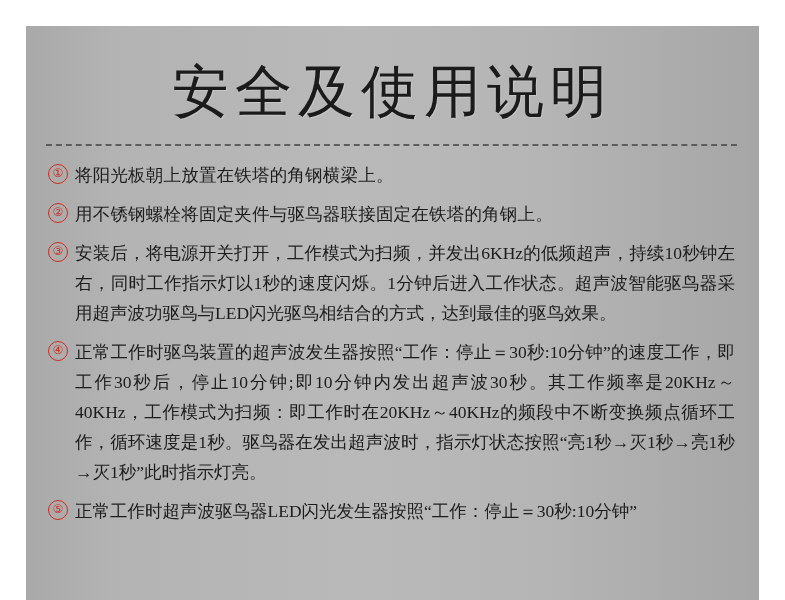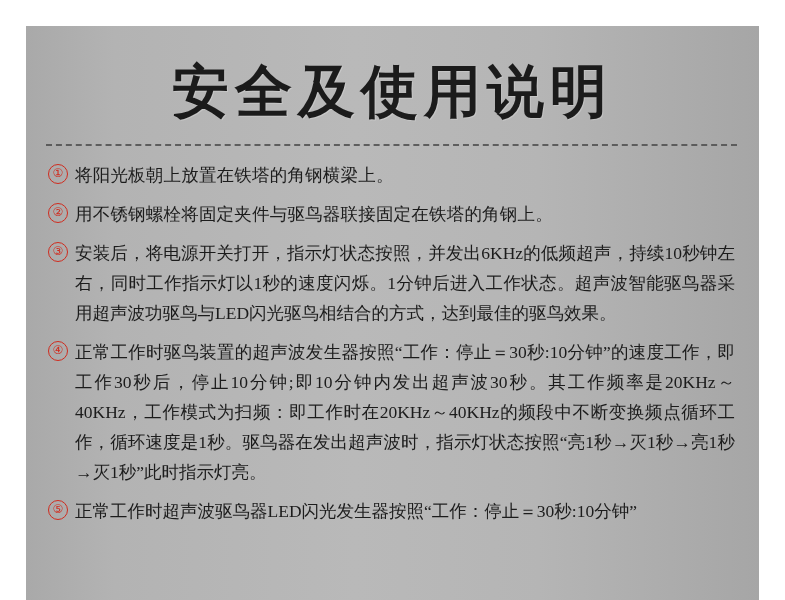--- a/index.html
+++ b/index.html
@@ -30,21 +30,21 @@
     box-sizing: border-box;
     padding: 0;
     overflow: hidden;
   }
   .title {
     margin: 0;
     padding: 36px 0 0 0;
     text-align: center;
     font-family: "DejaVu Sans", sans-serif;
     font-size: 57px;
-    font-weight: bold;
+    font-weight: normal;
     letter-spacing: 6px;
     color: #1b1b1b;
     line-height: 1.05;
     text-shadow: 1px 1px 0 rgba(255,255,255,0.22);
   }
   .divider {
     margin: 22px 22px 0 20px;
     height: 0;
     border-top: 2px dashed #4f4f4f;
     opacity: 0.85;
@@ -103,21 +103,21 @@
         <span class="text">将阳光板朝上放置在铁塔的角钢横梁上。</span>
       </div>
 
       <div class="item">
         <span class="num">②</span>
         <span class="text">用不锈钢螺栓将固定夹件与驱鸟器联接固定在铁塔的角钢上。</span>
       </div>
 
       <div class="item">
         <span class="num">③</span>
-        <span class="text tight"> 安装后，将电源开关打开，指示灯状态按照，并发出6KHz的低频超声，持续10秒钟左右，同时工作指示灯以1秒的速度闪烁。1分钟后进入工作状态。超声波智能驱鸟器采用超声波功驱鸟与LED闪光驱鸟相结合的方式，达到最佳的驱鸟效果。</span>
+        <span class="text tight"> 安装后，将电源开关打开，工作模式为扫频，并发出6KHz的低频超声，持续10秒钟左右，同时工作指示灯以1秒的速度闪烁。1分钟后进入工作状态。超声波智能驱鸟器采用超声波功驱鸟与LED闪光驱鸟相结合的方式，达到最佳的驱鸟效果。</span>
       </div>
 
       <div class="item">
         <span class="num">④</span>
         <span class="text tight">正常工作时驱鸟装置的超声波发生器按照“工作：停止＝30秒:10分钟”的速度工作，即工作30秒后，停止10分钟;即10分钟内发出超声波30秒。其工作频率是20KHz～40KHz，工作模式为扫频：即工作时在20KHz～40KHz的频段中不断变换频点循环工作，循环速度是1秒。驱鸟器在发出超声波时，指示灯状态按照“亮1秒→灭1秒→亮1秒→灭1秒”此时指示灯亮。</span>
       </div>
 
       <div class="item">
         <span class="num">⑤</span>
         <span class="text tight">正常工作时超声波驱鸟器LED闪光发生器按照“工作：停止＝30秒:10分钟”</span>

